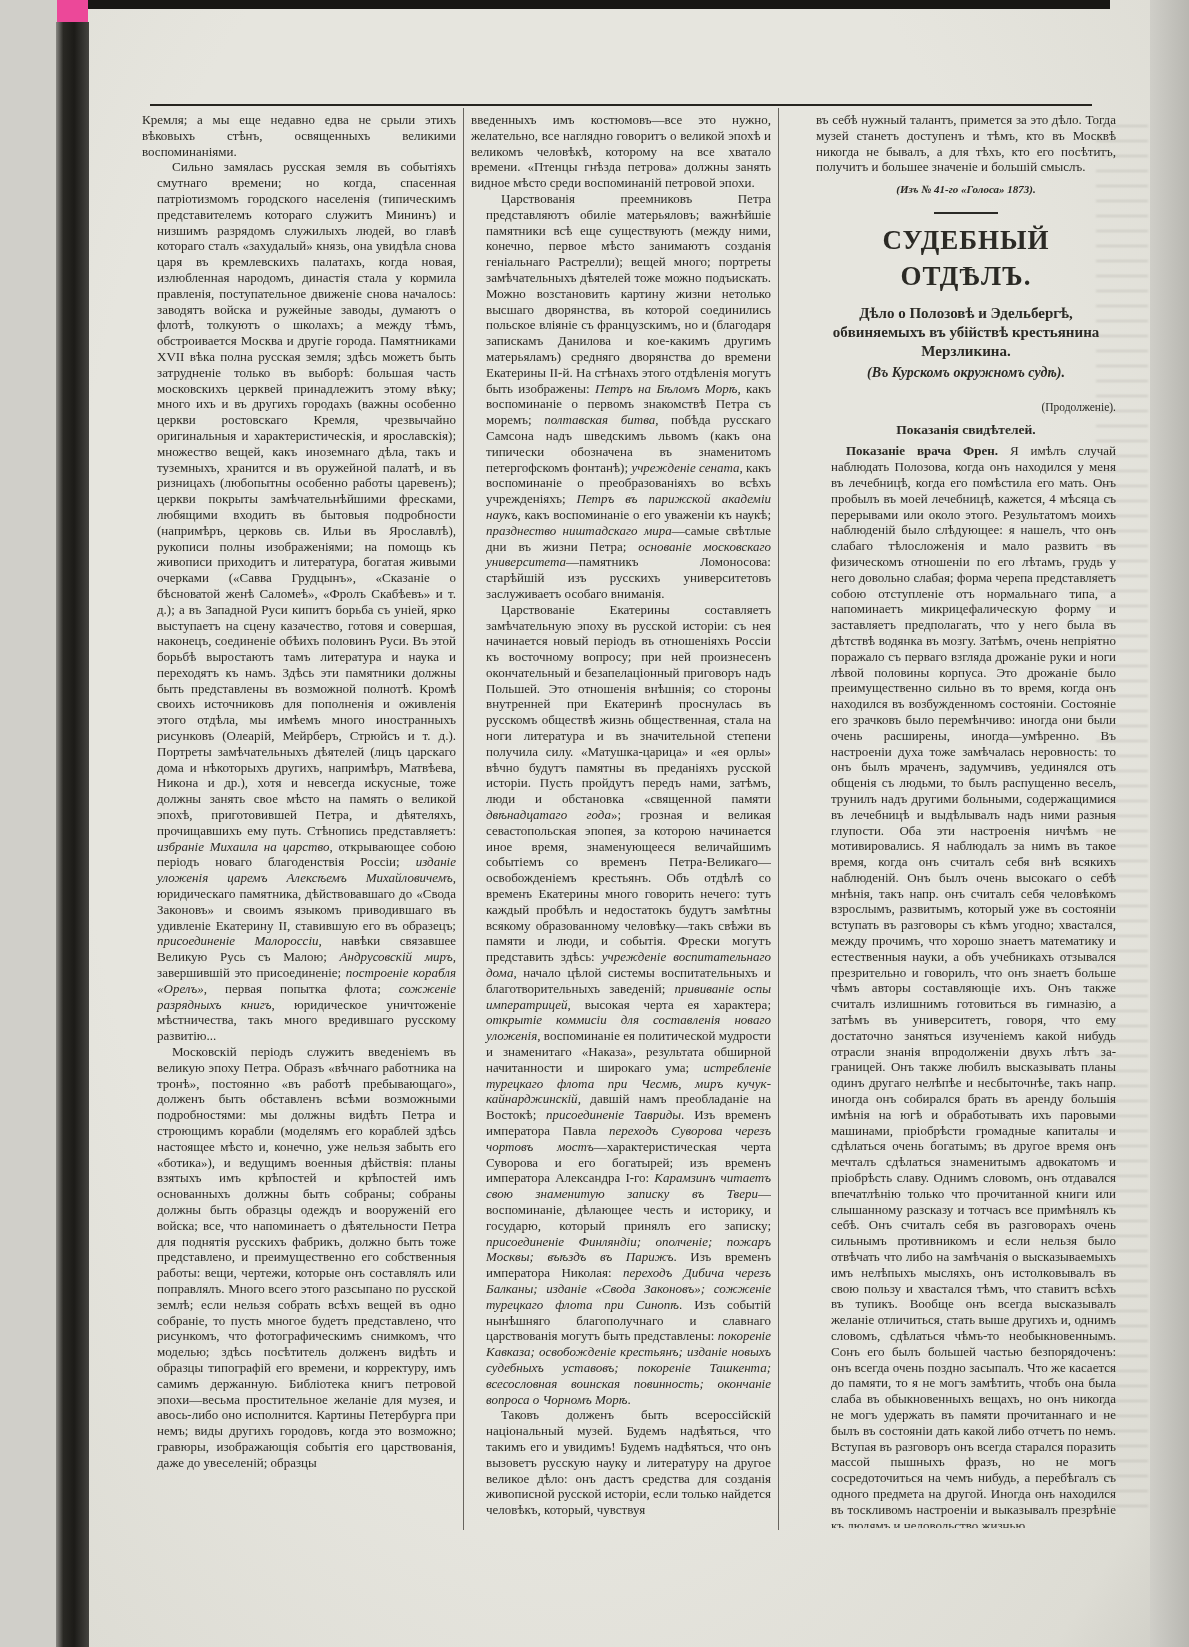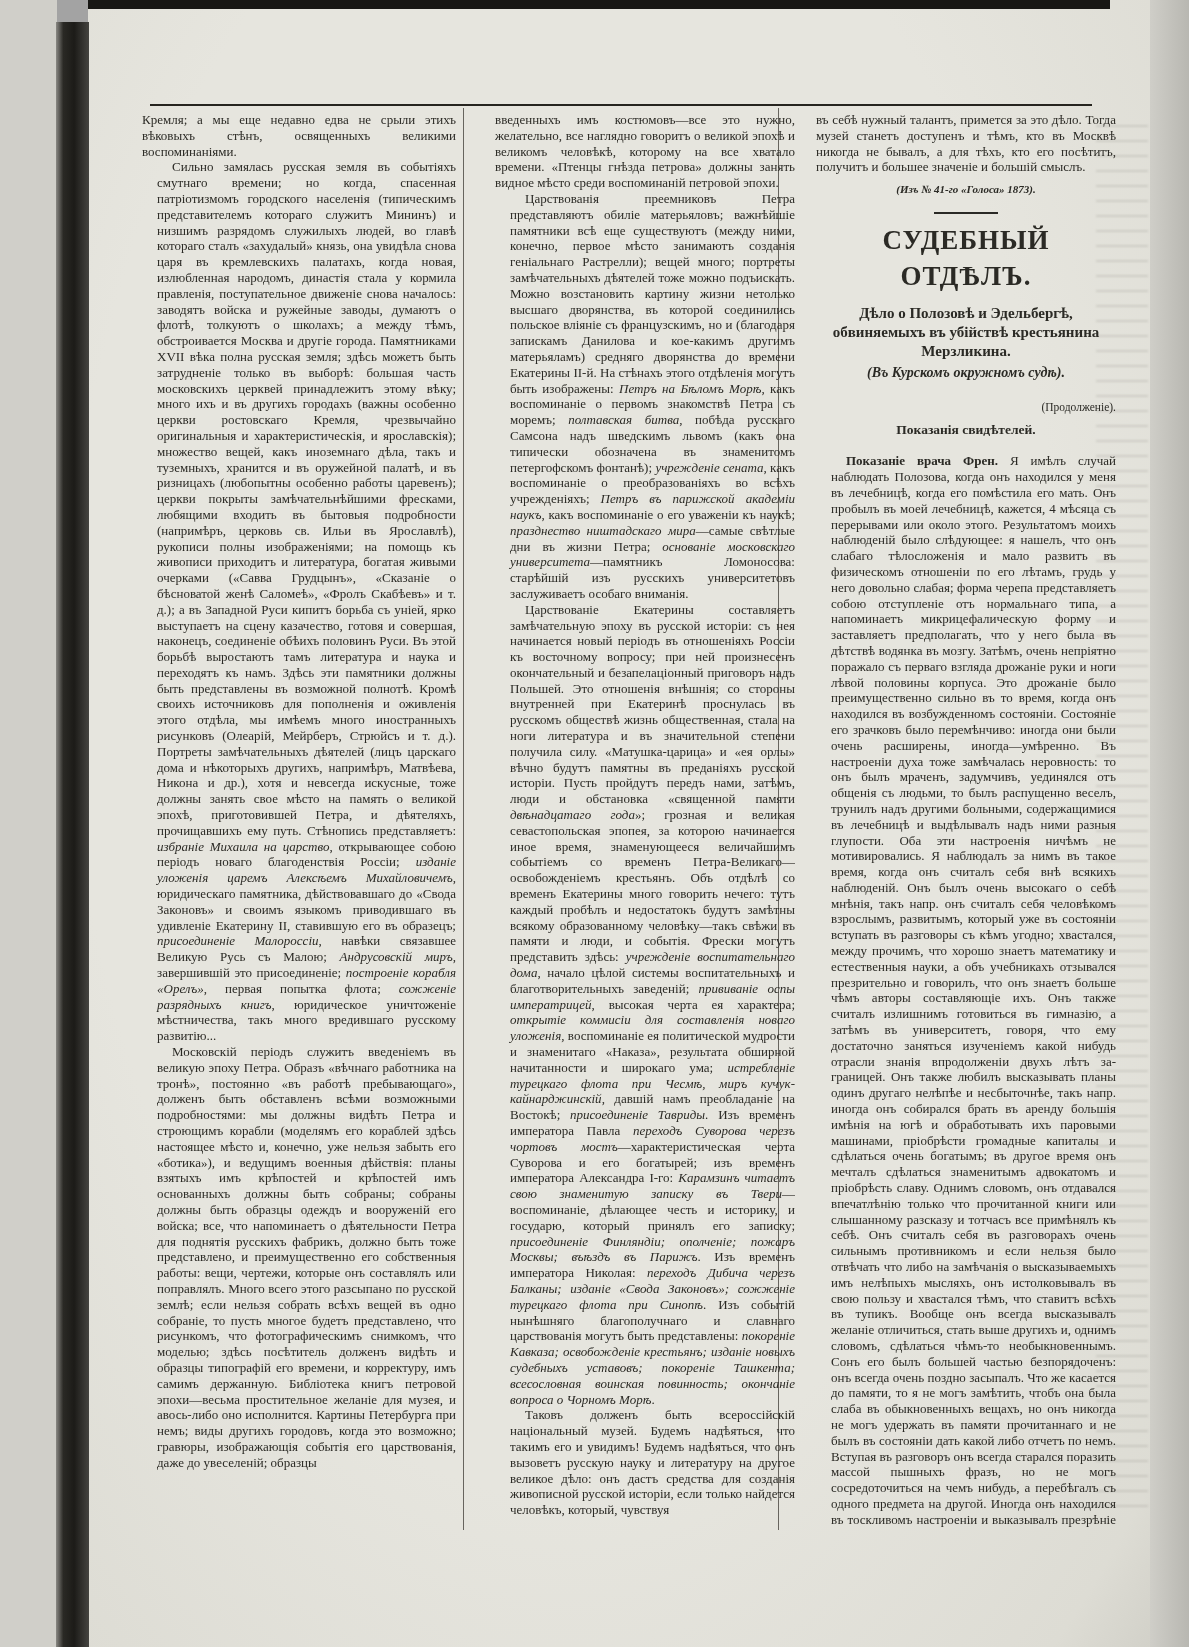--- a/index.html
+++ b/index.html
@@ -1,49 +1,49 @@
 <!DOCTYPE html>
 <html><head>
 <meta charset="utf-8">
 <style>
   html,body{margin:0;padding:0;}
-  #scan{position:relative;width:1189px;height:1647px;background:#a3a3a3;overflow:hidden;
+  #scan{position:relative;width:1189px;height:1647px;background:#ec4899;overflow:hidden;
         font-family:"Liberation Serif", serif;}
   .left-margin{position:absolute;left:0;top:0;width:57px;height:1647px;background:#d0cfc9;}
   .binding-strip{position:absolute;left:56px;top:22px;width:33px;height:1625px;
         background:linear-gradient(90deg,#8a8984 0%,#2a2925 22%,#1c1b18 55%,#454440 100%);
         filter:blur(0.6px);}
   .paper{position:absolute;left:88px;top:0;width:1062px;height:1647px;
         background:radial-gradient(ellipse at 45% 40%, #e6e5de 60%, #dddcd4 92%, #d2d1c9 100%);}
   .top-bar{position:absolute;left:88px;top:0;width:1022px;height:9px;background:#181714;}
   .right-edge{position:absolute;left:1150px;top:0;width:39px;height:1647px;
         background:linear-gradient(90deg,#cfcec8,#b8b7b1);}
   .top-rule{position:absolute;left:150px;top:104px;width:942px;height:2px;background:#26241f;}
   .col-rule{position:absolute;top:108px;width:1px;height:1422px;background:#67645e;}
   #col-rule-1{left:463px;} #col-rule-2{left:778px;}
   .ghost-margin{position:absolute;left:1096px;top:125px;width:52px;height:1385px;opacity:.55;
         background:repeating-linear-gradient(180deg, rgba(118,115,106,.35) 0 2px, transparent 2px 15px);
         filter:blur(1.3px);}
   .col{position:absolute;top:112px;color:#2b2a25;font-size:13px;line-height:15.8px;
         text-align:justify;overflow:hidden;height:1416px;}
-  #col1{left:142px;width:314px;} #col2{left:495px;width:300px;} #col3{left:816px;width:300px;}
+  #col1{left:142px;width:314px;} #col2{left:471px;width:300px;} #col3{left:816px;width:300px;}
   .p{margin:0;} .indent{text-indent:15px;margin-left:15px;}
   .i{font-style:italic;} .b{font-weight:bold;}
   .citation{text-align:center;font-style:italic;font-weight:bold;font-size:11px;
         margin-top:7px;text-indent:0;}
   .rule-short{width:64px;height:2px;background:#2a2925;margin:14px auto 4px;}
   .heading{font-family:"Liberation Serif",serif;font-weight:bold;text-align:center;
         font-size:27px;line-height:36px;letter-spacing:1px;margin:8px 0 10px;text-indent:0;}
   .case-title{font-weight:bold;text-align:center;font-size:15px;line-height:19px;
         margin:0 2px;text-indent:0;}
   .court{text-align:center;font-weight:bold;font-style:italic;font-size:14px;
         margin-top:4px;text-indent:0;}
   .cont{text-align:right;font-size:11.5px;margin-top:19px;text-indent:0;}
   .testimony{text-align:center;font-weight:bold;font-size:13.5px;margin-top:6px;
-        margin-bottom:16px;text-indent:0;}
+        margin-bottom:6px;text-indent:0;}
 </style>
 </head>
 <body>
 
 <div id="scan">
   <div class="left-margin"></div>
   <div class="paper"></div>
   <div class="binding-strip"></div>
   <div class="top-bar"></div>
   <div class="right-edge"></div>

